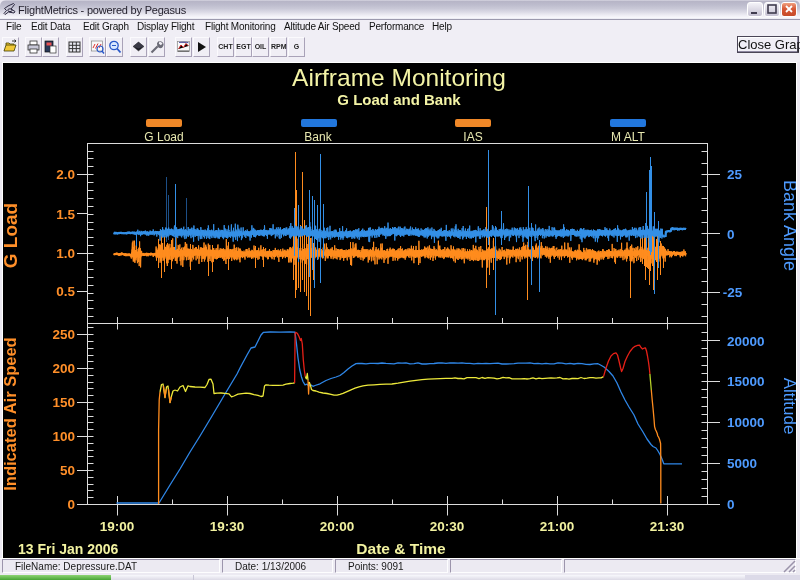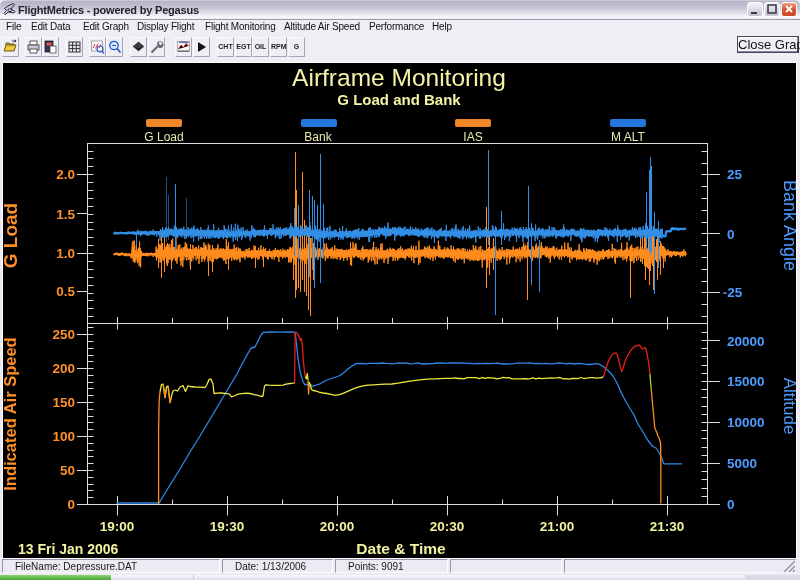--- a/index.html
+++ b/index.html
@@ -1,17 +1,17 @@
 <!DOCTYPE html>
 <html><head><meta charset="utf-8"><style>
 *{margin:0;padding:0;box-sizing:border-box}
 body{width:800px;height:580px;overflow:hidden;position:relative;background:#ece9f2;font-family:"Liberation Sans",sans-serif}
 .abs{position:absolute}
 #titlebar{left:0;top:0;width:800px;height:19px;background:linear-gradient(#d8d7e2 0%,#b7b5c7 8%,#bdbccd 25%,#c9c8d7 45%,#dddce7 65%,#eeedf4 80%,#f7f7fb 92%,#e9e8f1 100%);border-radius:6px 6px 0 0}
-#titletext{left:18px;top:4px;font-size:11px;font-weight:bold;color:#25222e;letter-spacing:-0.2px}
+#titletext{left:18px;top:4px;font-size:11px;font-weight:normal;color:#25222e;letter-spacing:-0.2px}
 .wbtn{top:2px;width:16px;height:15px;border-radius:3px;border:1px solid #fff;font-size:10px}
 #menubar{left:0;top:19px;width:800px;height:14px;background:#f0eef5;border-top:1px solid #9c9aae}
 .mi{position:absolute;font-size:10px;letter-spacing:-0.2px;color:#111}
 #toolbar{left:0;top:33px;width:800px;height:29px;background:#f0eef5}
 .tb{position:absolute;top:37px;width:17px;height:20px;background:#f0eef5;border:1px solid;border-color:#fbfafd #a9a2b8 #a9a2b8 #fbfafd}
 .tbt{font-size:7px;font-weight:bold;color:#222;text-align:center;line-height:18px;font-family:"Liberation Sans",sans-serif}
 #closegraph{left:737px;top:36px;width:62px;height:17px;background:#f1eff6;border:1px solid #4a4556;box-shadow:inset -1px -1px 0 #8d87a0,inset 1px 1px 0 #fff;font-size:13px;color:#111;text-align:center;line-height:15px;white-space:nowrap}
 #black{left:2px;top:62px;width:795px;height:496px;background:#000;border-top:1px solid #fff;border-left:1px solid #fff;border-right:1px solid #fff}
 #statusbar{left:0;top:558px;width:800px;height:17px;background:#eceaf2;border-top:1px solid #fff}
 .sp{position:absolute;top:1px;height:14px;border:1px solid;border-color:#9c95ac #fdfdfe #fdfdfe #9c95ac;font-size:10px;color:#1a1a1a;padding-left:12px;line-height:13px}

